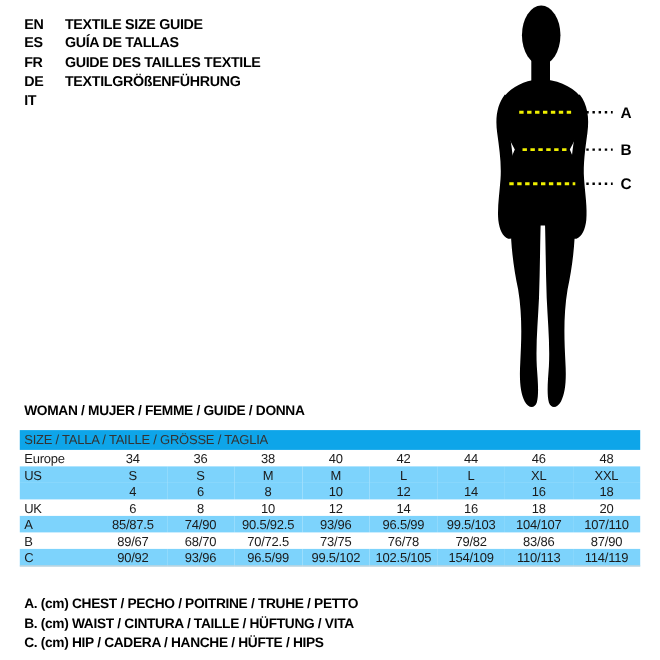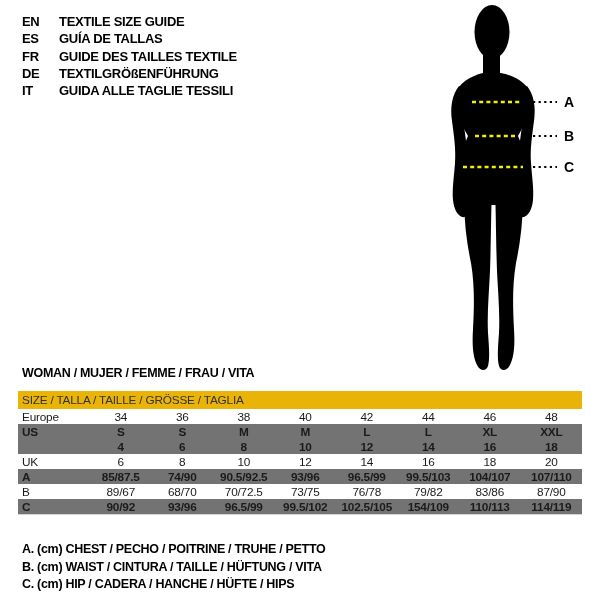--- a/index.html
+++ b/index.html
@@ -13,25 +13,25 @@
   .lang-code{width:37px;flex:0 0 37px;}
   
   .figure-wrap{position:absolute;left:435px;top:3px;width:145px;height:372px;}
   .figure-wrap svg{display:block;}
   .measure-label{font-size:14px;font-weight:bold;font-family:"Liberation Sans",sans-serif;}
   
   .woman-title{position:absolute;left:22px;top:366px;font-size:12.5px;font-weight:bold;letter-spacing:-0.3px;}
   
   .size-table{position:absolute;left:18px;top:391px;width:564px;border-collapse:collapse;table-layout:fixed;
     font-size:11.8px;letter-spacing:-0.2px;border-bottom:1px solid #d4d4d4;}
-  .size-table th.bar{background:#eab308;font-weight:normal;text-align:left;padding:2px 0 2px 4px;
+  .size-table th.bar{background:#0ea5e9;font-weight:normal;text-align:left;padding:2px 0 2px 4px;
     font-size:11.8px;color:#333;height:12px;}
   .size-table td{height:15px;padding:0;text-align:center;color:#1b1b1b;font-weight:normal;}
   .size-table td.rowlabel{text-align:left;padding-left:4px;}
-  .size-table tr.shaded td{background:#737373;font-weight:bold;}
+  .size-table tr.shaded td{background:#7dd3fc;}
   
   .legend{position:absolute;left:22px;top:541px;font-size:12.5px;font-weight:bold;line-height:17.5px;letter-spacing:-0.3px;}
 </style>
 </head>
 <body>
 
 <div class="lang-block">
   <div class="lang-row">
     <span class="lang-code">EN</span>
     <span class="lang-label">TEXTILE SIZE GUIDE</span>
@@ -43,21 +43,20 @@
   <div class="lang-row">
     <span class="lang-code">FR</span>
     <span class="lang-label">GUIDE DES TAILLES TEXTILE</span>
   </div>
   <div class="lang-row">
     <span class="lang-code">DE</span>
     <span class="lang-label">TEXTILGRÖßENFÜHRUNG</span>
   </div>
   <div class="lang-row">
     <span class="lang-code">IT</span>
-    <span class="lang-label">GUIDA ALLE TAGLIE TESSILI</span>
   </div>
 </div>
 
 <div class="figure-wrap">
   <svg viewBox="0 0 145 372" width="145" height="372">
     <g fill="#000000">
       <ellipse cx="57" cy="29" rx="17.5" ry="27"></ellipse>
       <rect x="48" y="40" width="17" height="34"></rect>
       <path d="M57,69 C45,69 31,75 24,84 C18,93 20,110 33,133 C27,146 26,156 26,165
                C26,183 34,196 43,202 L73,202 C82,196 90,183 90,165 C90,156 89,146 83,133
@@ -84,21 +83,21 @@
       <line x1="98" y1="164" x2="122" y2="164" stroke-width="2.2" stroke-dasharray="2.2 3.4" stroke="#000000"></line>
     </g>
     <g fill="#000">
       <text class="measure-label" x="129" y="104">A</text>
       <text class="measure-label" x="129" y="138">B</text>
       <text class="measure-label" x="129" y="169">C</text>
     </g>
   </svg>
 </div>
 
-<div class="woman-title">WOMAN / MUJER / FEMME / FRAU / VITA</div>
+<div class="woman-title">WOMAN / MUJER / FEMME / GUIDE / DONNA</div>
 
 <table class="size-table">
   <colgroup>
     <col style="width:72px">
     <col style="width:61.5px">
       <col style="width:61.5px">
       <col style="width:61.5px">
       <col style="width:61.5px">
     <col style="width:61.5px">
       <col style="width:61.5px">

